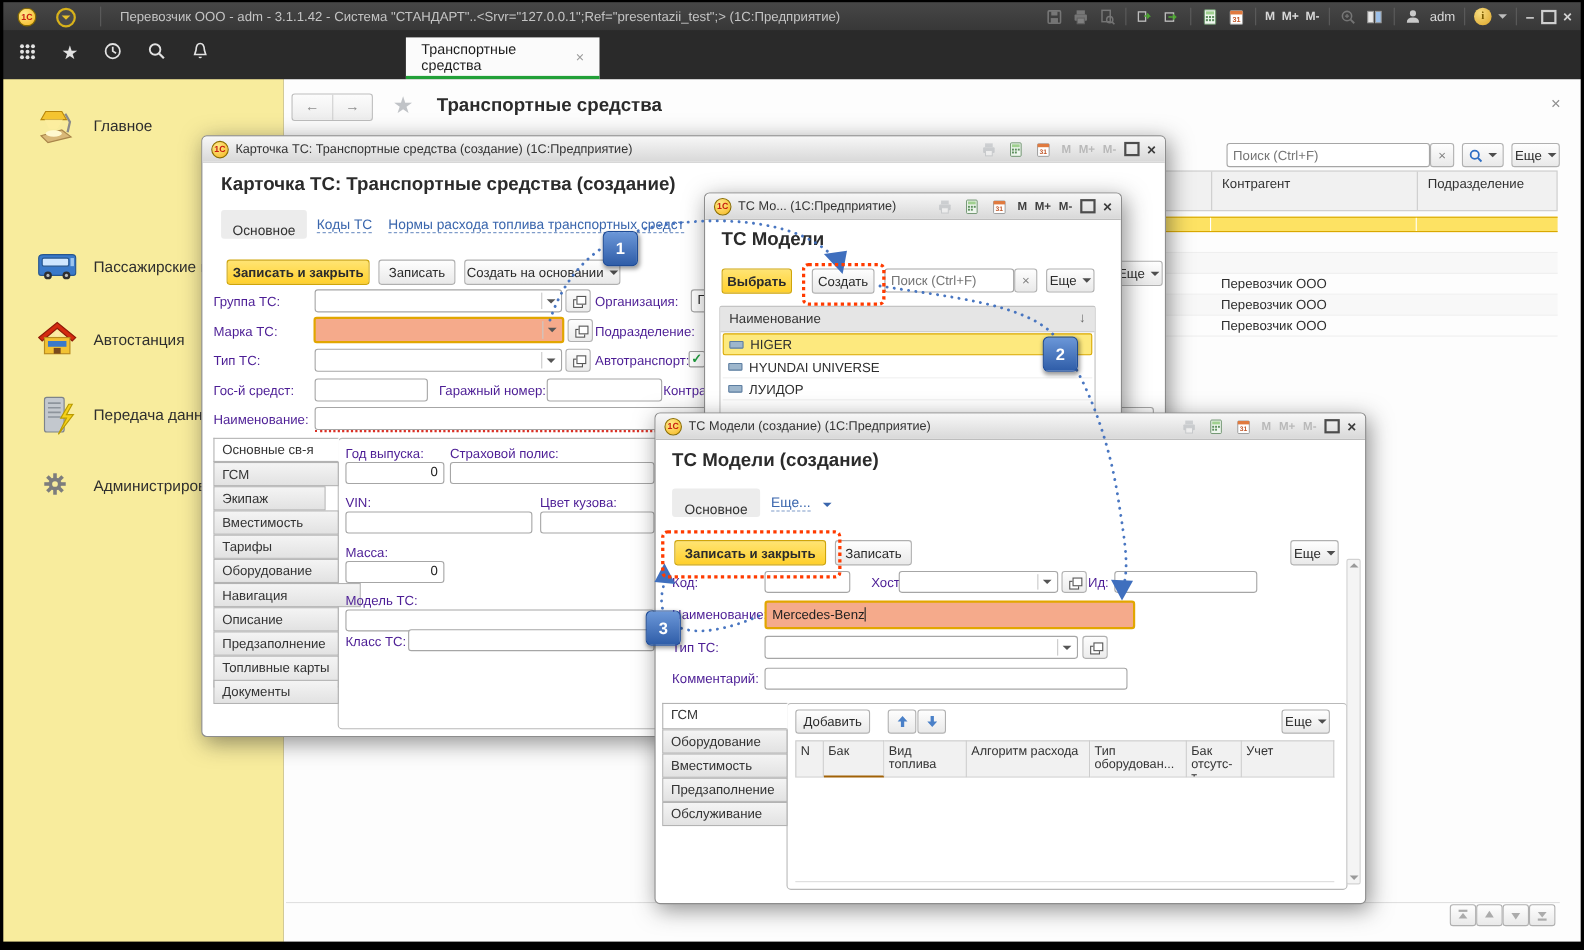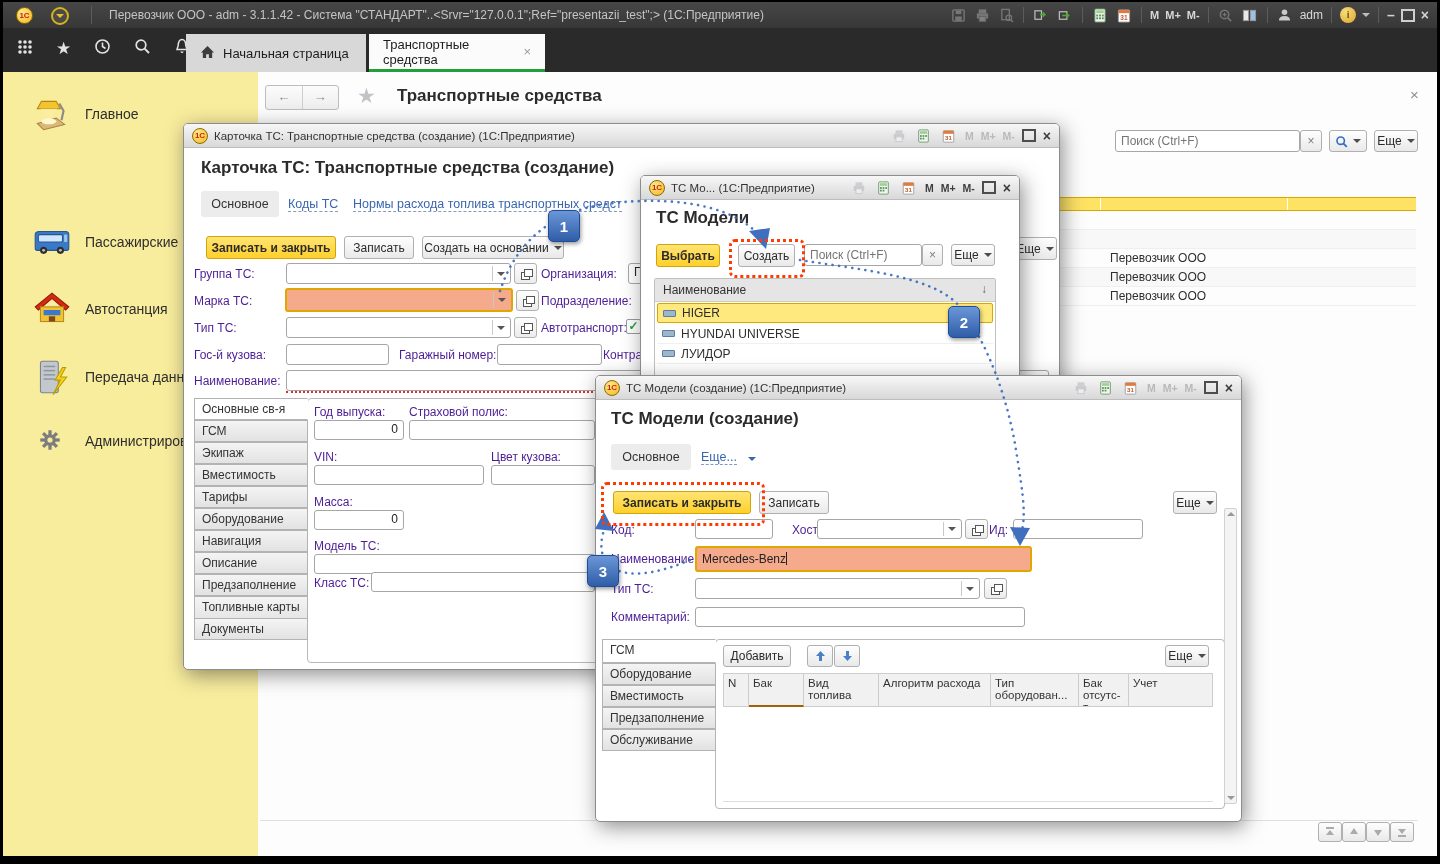--- a/index.html
+++ b/index.html
@@ -70,21 +70,21 @@
           background:linear-gradient(#f7f7f7,#d8d8d8);border-bottom:1px solid #bdbdbd;
           display:flex;align-items:center;padding:0 8px;gap:6px;box-sizing:border-box}
   .dtitle .dtxt{font-size:11.5px;color:#333;white-space:nowrap;overflow:hidden;flex:1}
   .dico{display:flex;align-items:center;gap:7px}
   .wm{font-size:10.5px;font-weight:bold;color:#b9b9b9}
   .wm.dark{color:#3f3f3f}
   .maxi{width:10px;height:9px;border:2px solid #4c4c4c}
   .dx{font-size:14px;font-weight:bold;color:#3c3c3c;line-height:12px}
   .dhead{position:absolute;font-size:17px;font-weight:bold;color:#2b2b2b;white-space:nowrap}
   .ftab{position:absolute;height:26px;background:#ececec;border-radius:3px;font-size:12.5px;color:#333;
-        display:flex;align-items:center;justify-content:center}
+        display:flex;align-items:flex-end;justify-content:center}
   .sidetab{position:absolute;box-sizing:border-box;border:1px solid #b3b3b3;background:linear-gradient(#f4f4f4,#e2e2e2);
            font-size:12px;color:#333;padding:3px 0 0 7px;white-space:nowrap;overflow:hidden}
   .sidetab.on{background:#fff;border-right-color:#fff;z-index:2}
   .gbox{position:absolute;border:1px solid #b9b9b9;border-radius:4px;background:#fff}
   .thc{position:absolute;box-sizing:border-box;background:#f1f1f1;border-right:1px solid #cdcdcd;
        font-size:11.5px;color:#333;padding:3px 4px;overflow:hidden}
   .chk{position:absolute;width:13px;height:13px;border:1px solid #9a9a9a;border-radius:2px;background:#fff;
        color:#1f9e3e;font-size:12px;font-weight:bold;line-height:12px;text-align:center}
   
   .lrow{position:absolute;font-size:12px;color:#2e2e2e;display:flex;align-items:center;box-sizing:border-box}
@@ -224,26 +224,20 @@
         </svg></span>
     <span><svg width="17" height="17" viewBox="0 0 17 17">
           <circle cx="7" cy="7" r="4.8" fill="none" stroke="#e2e2e2" stroke-width="1.7"></circle>
           <line x1="10.6" y1="10.6" x2="15" y2="15" stroke="#e2e2e2" stroke-width="2"></line>
         </svg></span>
     <span><svg width="16" height="17" viewBox="0 0 16 17">
           <path d="M8 1.5 C5 1.5 4.3 4.5 4.2 7.5 L3 11.5 H13 L11.8 7.5 C11.7 4.5 11 1.5 8 1.5 Z" fill="none" stroke="#e2e2e2" stroke-width="1.5"></path>
           <path d="M6.5 13.5 a1.5 1.5 0 0 0 3 0" fill="#e2e2e2"></path>
         </svg></span>
   </div>
-  <div class="tab home">
-    <span><svg width="15" height="14" viewBox="0 0 16 15">
-          <path d="M8 1 L15 8 H13 V14 H9.5 V10 H6.5 V14 H3 V8 H1 Z" fill="#3c3c3c"></path>
-        </svg></span>
-    <span>Начальная страница</span>
-  </div>
   <div class="tab active">
     <span>Транспортные средства</span>
     <span style="color:#9a9a9a;font-size:13px;margin-left:2px">×</span>
   </div>
 </div>
 
 <div class="abs sidebar">
   <div class="sitem" style="top:18px">
     <span class="sic"><svg width="42" height="42" viewBox="0 0 40 40">
           <path d="M6 28 L24 23 L32 29 L12 34 Z" fill="#d9b878" stroke="#a9854a"></path>
@@ -320,20 +314,26 @@
         <circle cx="7" cy="7" r="4.6" fill="none" stroke="#2f6fc4" stroke-width="2"></circle>
         <line x1="10.5" y1="10.5" x2="14.5" y2="14.5" stroke="#2f6fc4" stroke-width="2.2"></line>
       </svg>
       <span class="caret"></span>
     </div>
   <div class="btn" style="left:1116px;top:58px;width:44px;height:22px">
       <span>Еще</span>
       <span class="caret"></span>
     </div>
 
+  <div class="abs" style="left:800px;top:83px;width:358px;height:37px;background:#f1f1f1;border:1px solid #cdcdcd;box-sizing:border-box">
+    <span class="abs" style="left:42px;width:1px;top:0;bottom:0;background:#cdcdcd"></span>
+    <span class="abs" style="left:52px;top:4px;font-size:12px;color:#333">Контрагент</span>
+    <span class="abs" style="left:229px;width:1px;top:0;bottom:0;background:#cdcdcd"></span>
+    <span class="abs" style="left:239px;top:4px;font-size:12px;color:#333">Подразделение</span>
+  </div>
 
   <div class="abs" style="left:800px;top:125px;width:358px;height:14px;background:#fde263;border-top:1px solid #d9a800;border-bottom:1px solid #d9a800;box-sizing:border-box">
     <span class="abs" style="left:42px;width:1px;top:0;bottom:0;background:#fff"></span>
     <span class="abs" style="left:229px;width:1px;top:0;bottom:0;background:#fff"></span>
   </div>
 
   <div class="lrow" style="left:800px;top:139px;width:358px;height:19px;border-bottom:1px solid #efefef">
       <span style="margin-left:52px"></span>
     </div>
   <div class="lrow" style="left:800px;top:158px;width:358px;height:19px;border-bottom:1px solid #efefef;background:#f8f8f8">
@@ -446,44 +446,44 @@
   <div class="openbtn" style="left:332px;top:166px">
       <i></i>
     </div>
 
   <span class="lbl" style="left:10px;top:197px">Тип ТС:</span>
   <div class="fld combo" style="left:102px;top:193px;width:225px;height:21px"></div>
   <div class="openbtn" style="left:330px;top:193px">
       <i></i>
     </div>
 
-  <span class="lbl" style="left:10px;top:224px">Гос-й кузова:</span>
+  <span class="lbl" style="left:10px;top:224px">Гос-й средст:</span>
   <div class="fld" style="left:102px;top:220px;width:103px;height:21px"></div>
   <span class="lbl" style="left:215px;top:224px">Гаражный номер:</span>
   <div class="fld" style="left:313px;top:220px;width:105px;height:21px"></div>
   <span class="lbl" style="left:419px;top:224px">Контра</span>
 
   <span class="lbl" style="left:10px;top:250px">Наименование:</span>
   <div class="fld" style="left:102px;top:246px;width:763px;height:21px"></div>
   <div class="reddots" style="left:102px;top:267px;width:763px"></div>
 
   <span class="lbl" style="left:357px;top:143px">Организация:</span>
   <div class="fld" style="left:444px;top:139px;width:70px;height:21px"><span>П</span></div>
   <span class="lbl" style="left:357px;top:170px">Подразделение:</span>
   <span class="lbl" style="left:357px;top:197px">Автотранспорт:</span>
   <div class="chk" style="left:442px;top:195px"><span>✓</span></div>
 
   <div class="gbox" style="left:123px;top:274px;width:742px;height:263px"></div>
   <div class="sidetab on" style="left:10px;top:274px;width:114px;height:22px"><span>Основные св-я</span></div>
   <div class="sidetab" style="left:10px;top:296px;width:114px;height:22px"><span>ГСМ</span></div>
-  <div class="sidetab" style="left:10px;top:318px;width:114px;height:22px"><span>Экипаж</span></div>
+  <div class="sidetab" style="left:10px;top:318px;width:102px;height:22px"><span>Экипаж</span></div>
   <div class="sidetab" style="left:10px;top:340px;width:114px;height:22px"><span>Вместимость</span></div>
   <div class="sidetab" style="left:10px;top:362px;width:114px;height:22px"><span>Тарифы</span></div>
   <div class="sidetab" style="left:10px;top:384px;width:114px;height:22px"><span>Оборудование</span></div>
-  <div class="sidetab" style="left:10px;top:406px;width:114px;height:22px"><span>Навигация</span></div>
+  <div class="sidetab" style="left:10px;top:406px;width:134px;height:22px"><span>Навигация</span></div>
   <div class="sidetab" style="left:10px;top:428px;width:114px;height:22px"><span></span><span>Описание</span></div>
   <div class="sidetab" style="left:10px;top:450px;width:114px;height:22px"><span>Предзаполнение</span></div>
   <div class="sidetab" style="left:10px;top:472px;width:114px;height:29px"><span>Топливные карты</span></div>
   <div class="sidetab" style="left:10px;top:494px;width:114px;height:22px"><span>Документы</span></div>
 
   <span class="lbl" style="left:130px;top:281px">Год выпуска:</span>
   <div class="fld num" style="left:130px;top:296px;width:90px;height:20px"><span>0</span></div>
   <span class="lbl" style="left:225px;top:281px">Страховой полис:</span>
   <div class="fld" style="left:225px;top:296px;width:186px;height:20px"></div>
   <span class="lbl" style="left:130px;top:326px">VIN:</span>

